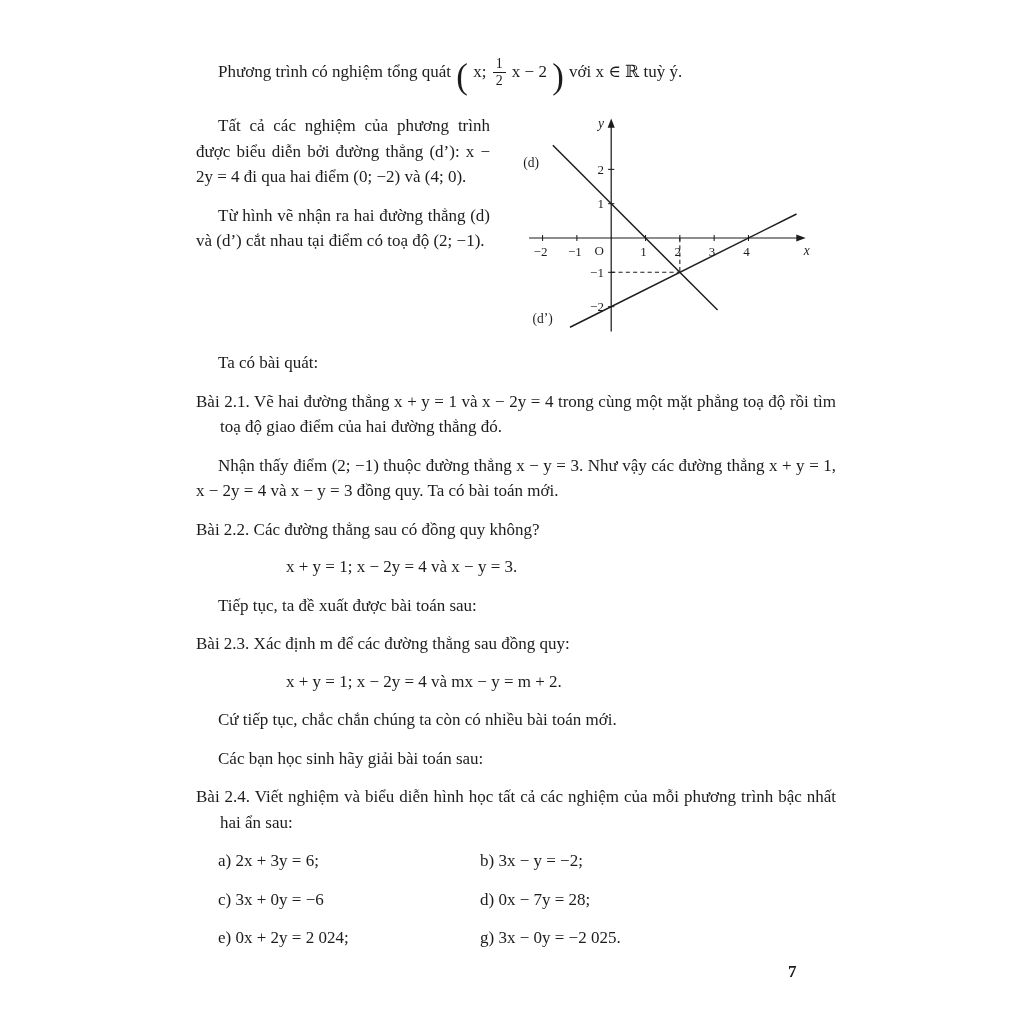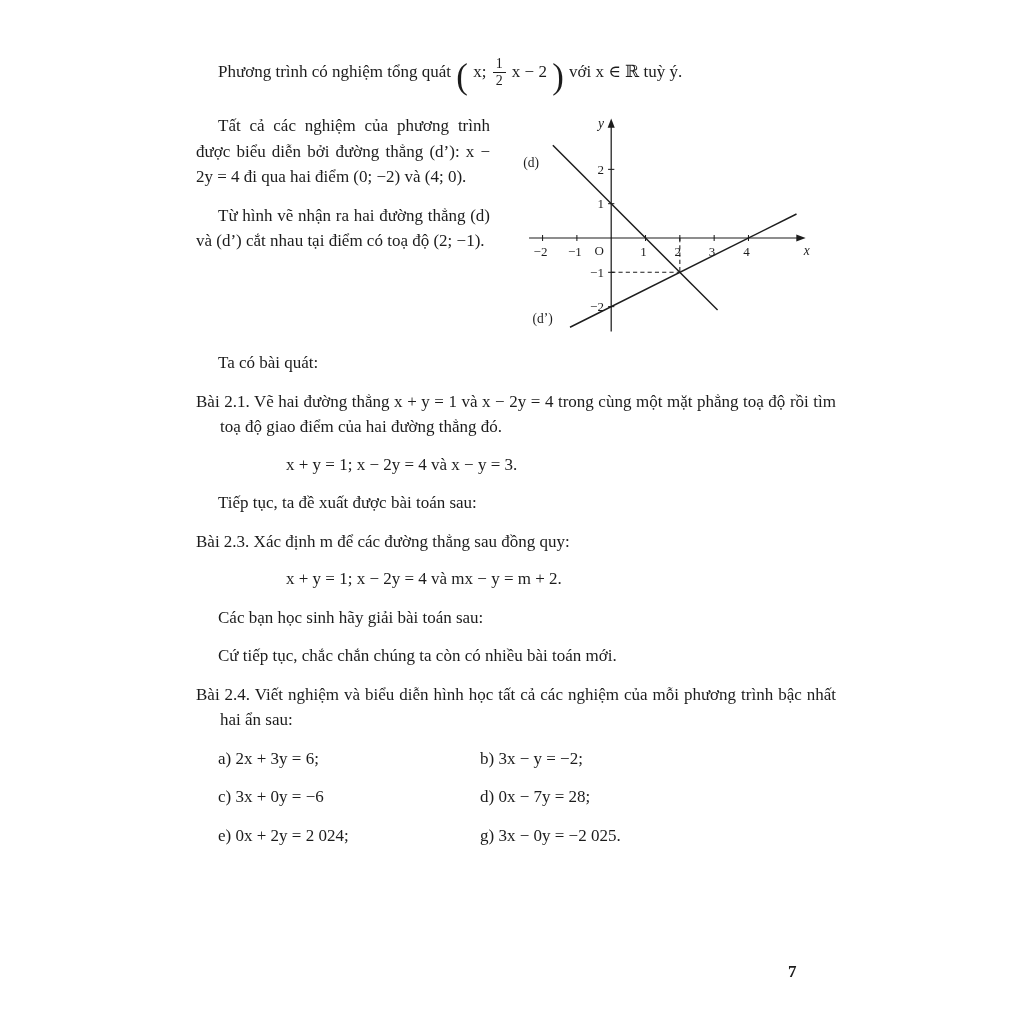--- a/index.html
+++ b/index.html
@@ -115,30 +115,32 @@
               <text x="98" y="190.5" text-anchor="end" class="ticklabel">−2</text>
             </g>
         </svg>
       </figure>
     </div>
 
     <p class="indent sp">Ta có bài quát:</p>
 
     <p class="problem"><span class="plabel">Bài 2.1.</span> <span>Vẽ hai đường thẳng x + y = 1 và x − 2y = 4 trong cùng một mặt phẳng toạ độ rồi tìm toạ độ giao điểm của hai đường thẳng đó.</span></p>
 
+    <p class="indent sp">Nhận thấy điểm (2; −1) thuộc đường thẳng x − y = 3. Như vậy các đường thẳng x + y = 1, x − 2y = 4 và x − y = 3 đồng quy. Ta có bài toán mới.</p>
 
+    <p class="problem"><span class="plabel">Bài 2.2.</span> <span>Các đường thẳng sau có đồng quy không?</span></p>
     <p class="equation">x + y = 1; x − 2y = 4 và x − y = 3.</p>
 
     <p class="indent sp">Tiếp tục, ta đề xuất được bài toán sau:</p>
 
     <p class="problem"><span class="plabel">Bài 2.3.</span> <span>Xác định m để các đường thẳng sau đồng quy:</span></p>
     <p class="equation">x + y = 1; x − 2y = 4 và mx − y = m + 2.</p>
 
+    <p class="indent sp">Cứ tiếp tục, chắc chắn chúng ta còn có nhiều bài toán mới.</p>
     <p class="indent sp">Các bạn học sinh hãy giải bài toán sau:</p>
-    <p class="indent sp">Cứ tiếp tục, chắc chắn chúng ta còn có nhiều bài toán mới.</p>
 
     <p class="problem"><span class="plabel">Bài 2.4.</span> <span>Viết nghiệm và biểu diễn hình học tất cả các nghiệm của mỗi phương trình bậc nhất hai ẩn sau:</span></p>
 
     <div class="eq-grid">
       <div class="eq-row">
         <span class="eq-cell-left">a) 2x + 3y = 6;</span>
         <span class="eq-cell-right">b) 3x − y = −2;</span>
       </div>
       <div class="eq-row">
         <span class="eq-cell-left">c) 3x + 0y = −6</span>

